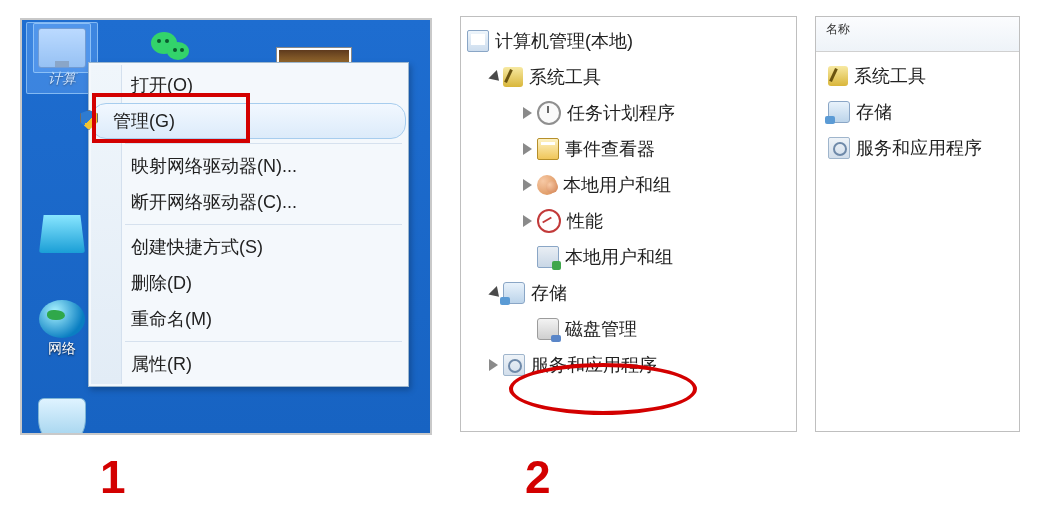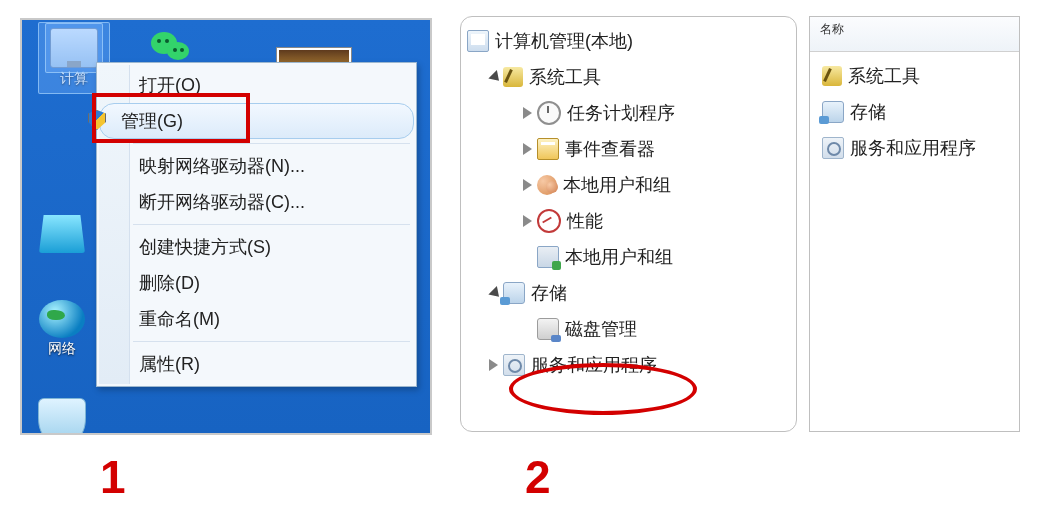--- a/index.html
+++ b/index.html
@@ -35,21 +35,21 @@
     font-size: 14px;
     text-shadow: 0 1px 2px rgba(0,0,0,.8);
   }
   .d-icon .pic { width: 46px; height: 38px; margin: 0 auto 2px; position: relative; }
   .d-icon.sel .pic::before,
   .d-icon.sel::before{
     content:"";position:absolute;left:-6px;top:-6px;right:-6px;bottom:-6px;
     background:rgba(120,180,255,.35);border:1px solid rgba(180,220,255,.6);
     border-radius:2px;
   }
-  .ic-computer { left: 22px; top: 8px; }
+  .ic-computer { left: 10px; top: 8px; font-style: italic; }
   .ic-wechat   { left: 120px; top: 8px; }
   .ic-thumb    { left: 255px; top: 28px; }
   .ic-recycle  { left: 10px; top: 195px; }
   .ic-network  { left: 10px; top: 280px; }
   .ic-cup      { left: 10px; top: 378px; }
 
   
   .pic.monitor { background:linear-gradient(#dfeeff,#a7c9ee);border:1px solid #6f8fbc;border-radius:3px;}
   .pic.monitor::after{content:"";position:absolute;left:16px;top:32px;width:14px;height:6px;background:#8aa6c8;}
   .pic.wechat{ }
@@ -59,21 +59,21 @@
   .pic.wechat .eye{position:absolute;width:4px;height:4px;background:#0a5c2f;border-radius:50%;}
   .pic.thumb{width:70px;height:44px;background:linear-gradient(#5e3a1d,#ce9a3e 60%,#efc96e);border:2px solid #fff;box-shadow:0 0 0 1px #888;}
   .pic.recycle{background:linear-gradient(#88e6ff,#1a9ed6);clip-path:polygon(10% 0,90% 0,100% 100%,0 100%);border-radius:3px;}
   .pic.globe{border-radius:50%;background:radial-gradient(circle at 35% 30%,#a9f3ff,#0a7ec2 70%);}
   .pic.globe::after{content:"";position:absolute;left:8px;top:10px;width:18px;height:10px;background:#2fa84a;border-radius:40% 60% 50% 50%;}
   .pic.cup{background:linear-gradient(#dff3ff,#a6d5ef);border-radius:6px 6px 10px 10px/6px 6px 50% 50%;border:1px solid #7fb6d6;}
 
   
   .ctx {
     position: absolute;
-    left: 74px; top: 42px;
+    left: 66px; top: 42px;
     width: 315px;
     background: #f4f8fc;
     border: 1px solid #9cb7cf;
     box-shadow: 2px 3px 6px rgba(0,0,0,.25);
     padding: 4px 2px;
     font-size: 18px;
     color: #222;
   }
   .ctx .gutter{
     position:absolute;left:2px;top:2px;bottom:2px;width:30px;
@@ -106,21 +106,21 @@
 
   
   .panel2{
     position:absolute;left:460px;top:16px;width:560px;height:414px;
     display:flex;
   }
   .pane{
     background:#fff;border:1px solid #bfbfbf;
     height:100%;
   }
-  .paneL{width:335px;margin-right:12px;overflow:hidden;border-radius:12px;}
+  .paneL{width:335px;margin-right:18px;overflow:hidden;}
   .paneR{flex:1;}
 
   .tree{padding:6px 6px 6px 2px;font-size:18px;color:#222;}
   .row{display:flex;align-items:center;height:36px;padding-left:4px;white-space:nowrap;}
   .row .tw{display:inline-block;width:14px;height:14px;margin-right:2px;position:relative;}
   .tw.coll::before{content:"";position:absolute;left:2px;top:1px;border-left:9px solid #8a8a8a;border-top:6px solid transparent;border-bottom:6px solid transparent;}
   .tw.exp::before{content:"";position:absolute;left:0;top:3px;border-top:9px solid #4a4a4a;border-left:6px solid transparent;border-right:6px solid transparent;transform:rotate(-45deg) translate(2px,2px);}
 
   .ind1{padding-left:24px;}
   .ind2{padding-left:58px;} 

